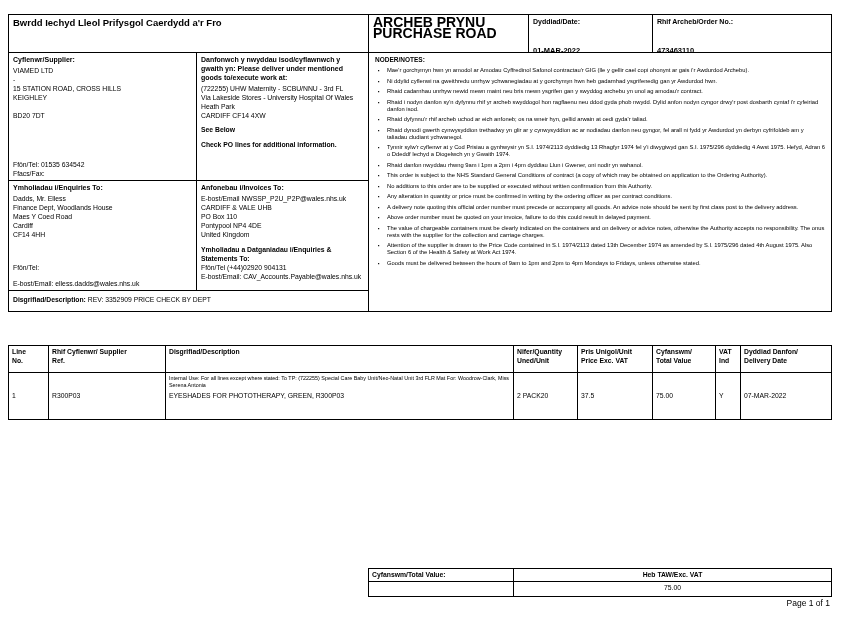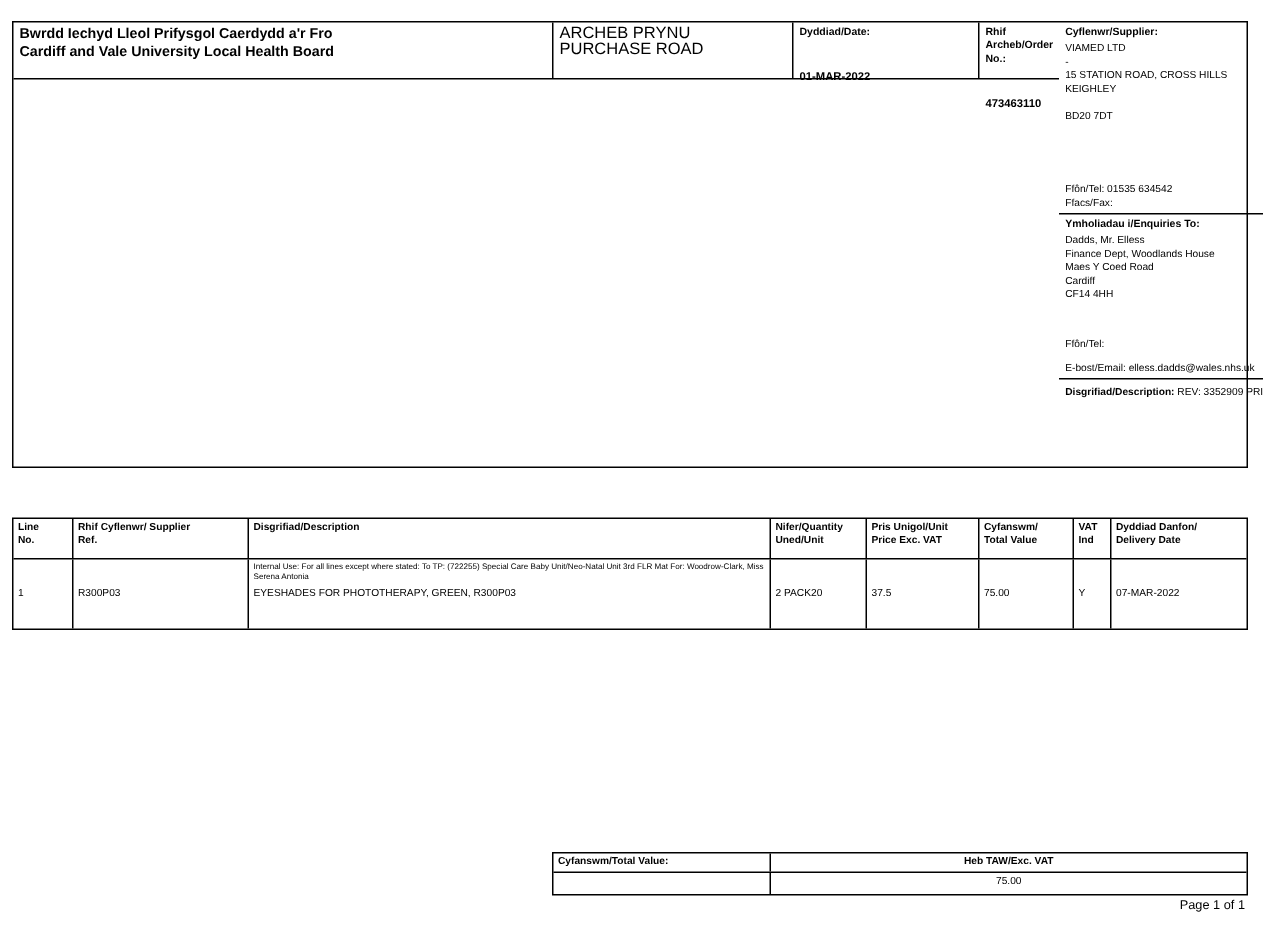--- a/index.html
+++ b/index.html
@@ -6,27 +6,27 @@
   html,body { background:#fff; }
   .page {
     position:relative; width:842px; height:618px; background:#fff;
     font-family:"Liberation Sans", sans-serif; color:#000; overflow:hidden;
   }
   .b { font-weight:700; }
 
   
   .header-block {
     position:absolute; left:8px; top:14px; width:824px; height:298px;
-    border:1px solid #000; display:flex; flex-direction:row; background:#fff;
+    border:1px solid #000; display:flex; flex-direction:column; background:#fff;
   }
   .hb-row1 { display:flex; border-bottom:1px solid #000; height:38px; }
   .cell { padding:2px 4px; }
   .cell-title { width:360px; border-right:1px solid #000; }
   .board-line { font-size:9.5px; line-height:12px; font-weight:700; }
-  .cell-potitle { width:160px; border-right:1px solid #000; font-weight:400; font-size:11px; line-height:10.5px; }
+  .cell-potitle { width:160px; border-right:1px solid #000; font-weight:700; font-size:14px; line-height:10.5px; }
   .cell-date { width:124px; border-right:1px solid #000; }
   .cell-orderno { flex:1; }
   .small-label { font-size:7px; line-height:9px; font-weight:700; }
   .small-value { font-size:7.5px; line-height:10px; font-weight:700; margin-top:20px; }
 
   .hb-main { display:flex; flex:1; }
   .hb-left { width:360px; border-right:1px solid #000; display:flex; flex-direction:column; }
   .hb-rowA { display:flex; height:128px; border-bottom:1px solid #000; }
   .hb-rowB { display:flex; height:110px; border-bottom:1px solid #000; }
   .hb-rowC { flex:1; font-size:6.8px; line-height:9px; padding-top:4px; }
@@ -84,21 +84,20 @@
 </style>
 </head>
 <body>
 
 <div class="page">
 
   <div class="header-block">
     <div class="hb-row1">
       <div class="cell cell-title">
         <div class="board-line">Bwrdd Iechyd Lleol Prifysgol Caerdydd a'r Fro</div>
-        <div class="board-line">Cardiff and Vale University Local Health Board</div>
       </div>
       <div class="cell cell-potitle">
         <div>ARCHEB PRYNU</div>
         <div>PURCHASE ROAD</div>
       </div>
       <div class="cell cell-date">
         <div class="small-label">Dyddiad/Date:</div>
         <div class="small-value">01-MAR-2022</div>
       </div>
       <div class="cell cell-orderno">

